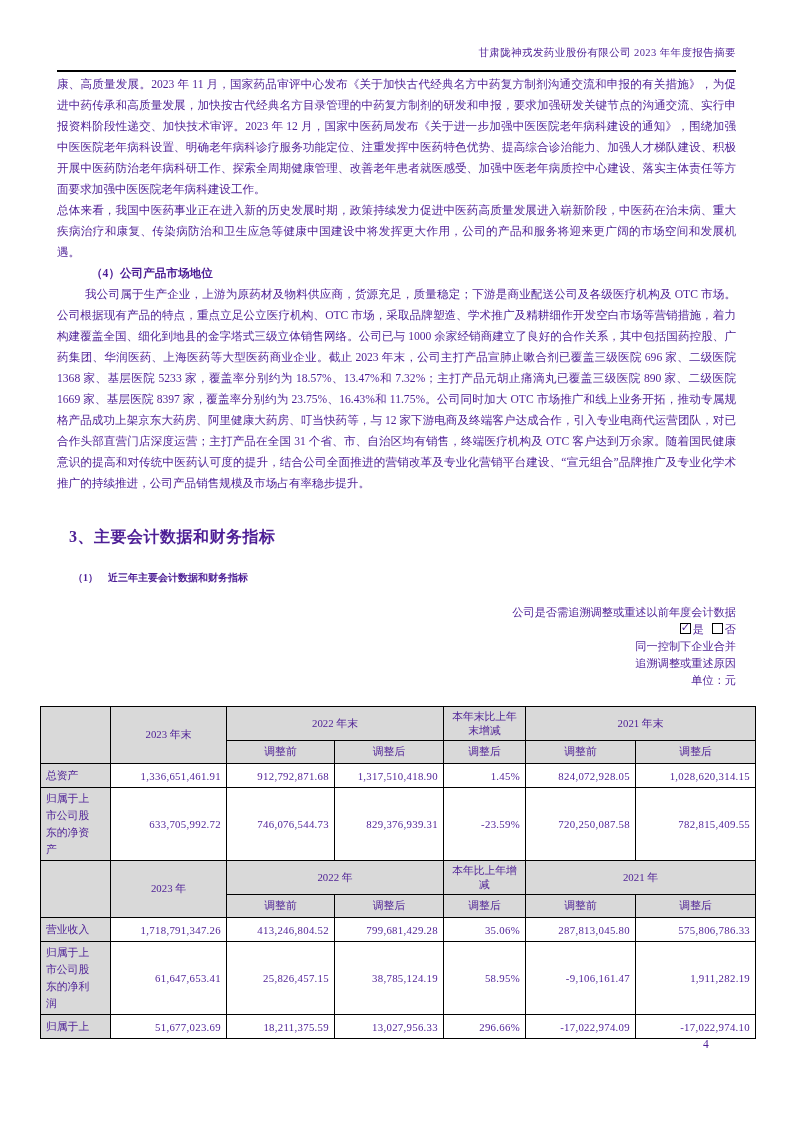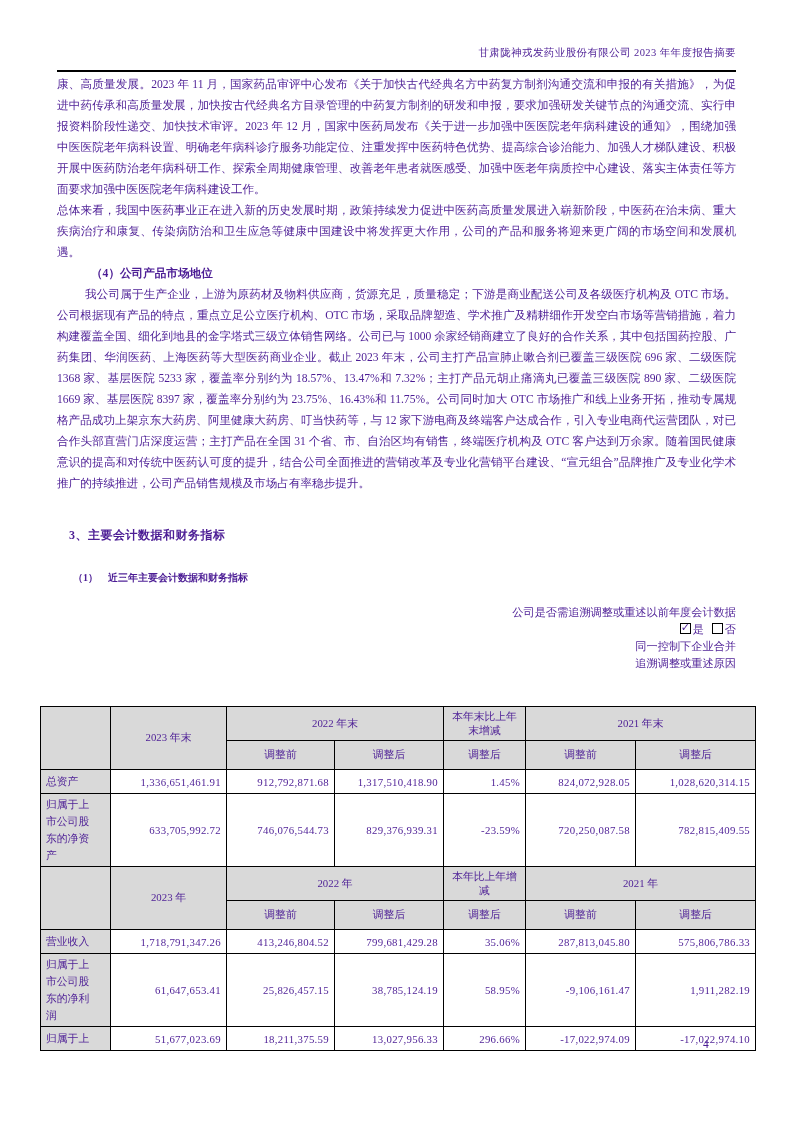--- a/index.html
+++ b/index.html
@@ -22,21 +22,21 @@
   }
   .body-text {
     position:absolute; top:74px; left:57px; width:679px;
     font-size:11.6px; line-height:21px; text-align:justify;
   }
   .body-text p { margin:0; }
   .h4-line { margin:0; font-weight:bold; text-indent:34px; }
   .indent { text-indent:28px; }
   .sec3-head {
     position:absolute; top:527px; left:69px;
-    font-size:12px; font-weight:bold; letter-spacing:0.5px;
+    font-size:16px; font-weight:bold; letter-spacing:0.5px;
   }
   .sec31-head {
     position:absolute; top:571px; left:73px;
     font-size:10px; font-weight:bold;
   }
   .restate {
     position:absolute; top:604px; left:57px; width:679px;
     font-size:11.2px; line-height:17px;
   }
   .restate div { margin:0;text-align:right; }
@@ -61,21 +61,21 @@
   }
   table.fin td {
     border:1px solid #000; padding:1px 5px;
     overflow:hidden; vertical-align:middle;
   }
   .gray { background:#d9d9d9; }
   .ctr  { text-align:center; }
   .num  { text-align:right; letter-spacing:0.3px; }
   .lbl  { text-align:left; padding:2px 14px 2px 5px !important; line-height:17px; }
   tr.rh1 { height:34px; }
-  tr.rh2 { height:29px; }
+  tr.rh2 { height:23px; }
   tr.rd  { height:24px; }
   tr.rt1 { height:68px; }
   tr.rt2 { height:72px; }
   .pagenum {
     position:absolute; top:1038px; left:703px; font-size:11.5px;
   }
 </style>
 </head>
 <body>
 
@@ -96,20 +96,21 @@
 
   <div class="restate">
     <div>公司是否需追溯调整或重述以前年度会计数据</div>
     <div>
       <span class="cb"><span class="tick">✓</span></span><span>是</span><span class="cb-gap"></span><span class="cb"></span><span>否</span>
     </div>
     <div>同一控制下企业合并</div>
     <div>追溯调整或重述原因</div>
   </div>
 
+  <div class="unit-line">单位：元</div>
 
   <table class="fin">
     <colgroup>
       <col style="width:70px">
         <col style="width:116px">
         <col style="width:108px">
       <col style="width:109px">
         <col style="width:82px">
         <col style="width:110px">
         <col style="width:120px">

